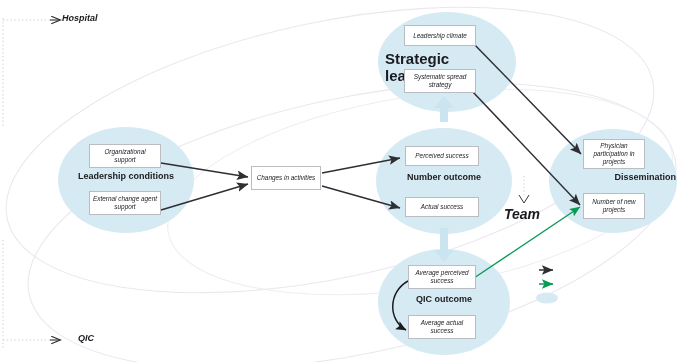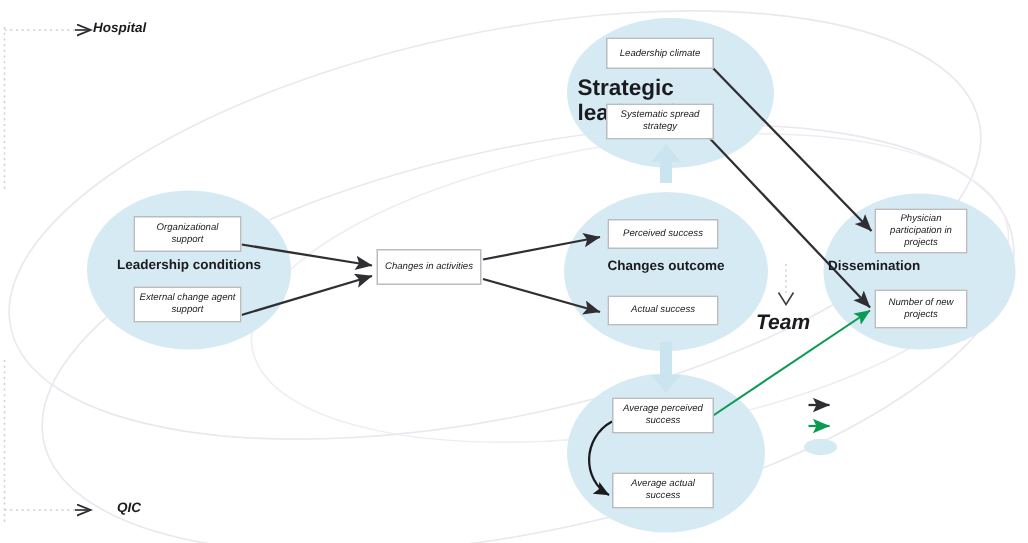--- a/index.html
+++ b/index.html
@@ -121,34 +121,35 @@
             display:flex;align-items:center;justify-content:center;text-align:center;
             font-size:6.4px;font-style:italic;line-height:1.3;color:#1b1b1f;padding:0 3px;box-sizing:border-box;">External change agent support</div>
 
 <div style="position:absolute;left:251px;top:166px;width:70px;height:24px;background:#fff;border:0.8px solid #b9bcc0;
             display:flex;align-items:center;justify-content:center;text-align:center;
             font-size:6.4px;font-style:italic;line-height:1.3;color:#1b1b1f;padding:0 4px;box-sizing:border-box;">Changes in activities</div>
 
 <div style="position:absolute;left:405px;top:146px;width:74px;height:20px;background:#fff;border:0.8px solid #b9bcc0;
             display:flex;align-items:center;justify-content:center;text-align:center;
             font-size:6.4px;font-style:italic;line-height:1.25;color:#1b1b1f;padding:0 2px;box-sizing:border-box;">Perceived success</div>
-<div style="position:absolute;left:382px;top:172px;width:124px;text-align:center;font-size:9px;font-weight:bold;color:#1b1b1f;">Changes outcome</div>
+<div style="position:absolute;left:382px;top:172px;width:124px;text-align:center;font-size:9px;font-weight:bold;color:#1b1b1f;">Number outcome</div>
 <div style="position:absolute;left:405px;top:197px;width:74px;height:20px;background:#fff;border:0.8px solid #b9bcc0;
             display:flex;align-items:center;justify-content:center;text-align:center;
             font-size:6.4px;font-style:italic;line-height:1.25;color:#1b1b1f;padding:0 2px;box-sizing:border-box;">Actual success</div>
 
 <div style="position:absolute;left:583px;top:139px;width:62px;height:30px;background:#fff;border:0.8px solid #b9bcc0;
             display:flex;align-items:center;justify-content:center;text-align:center;
             font-size:6.4px;font-style:italic;line-height:1.3;color:#1b1b1f;padding:0 3px;box-sizing:border-box;">Physician participation in projects</div>
-<div style="position:absolute;left:552px;top:172px;width:124px;text-align:left;font-size:9px;font-weight:bold;color:#1b1b1f;">Dissemination</div>
+<div style="position:absolute;left:552px;top:172px;width:124px;text-align:right;font-size:9px;font-weight:bold;color:#1b1b1f;">Dissemination</div>
 <div style="position:absolute;left:583px;top:193px;width:62px;height:26px;background:#fff;border:0.8px solid #b9bcc0;
             display:flex;align-items:center;justify-content:center;text-align:center;
             font-size:6.4px;font-style:italic;line-height:1.3;color:#1b1b1f;padding:0 3px;box-sizing:border-box;">Number of new projects</div>
 
 <div style="position:absolute;left:408px;top:265px;width:68px;height:24px;background:#fff;border:0.8px solid #b9bcc0;
             display:flex;align-items:center;justify-content:center;text-align:center;
             font-size:6.4px;font-style:italic;line-height:1.3;color:#1b1b1f;padding:0 3px;box-sizing:border-box;">Average perceived success</div>
+<div style="position:absolute;left:382px;top:294px;width:124px;text-align:center;font-size:9px;font-weight:bold;color:#1b1b1f;">QIC outcome</div>
 <div style="position:absolute;left:408px;top:315px;width:68px;height:24px;background:#fff;border:0.8px solid #b9bcc0;
             display:flex;align-items:center;justify-content:center;text-align:center;
             font-size:6.4px;font-style:italic;line-height:1.3;color:#1b1b1f;padding:0 3px;box-sizing:border-box;">Average actual success</div>
 
 
 </div>
 
 </body></html>

